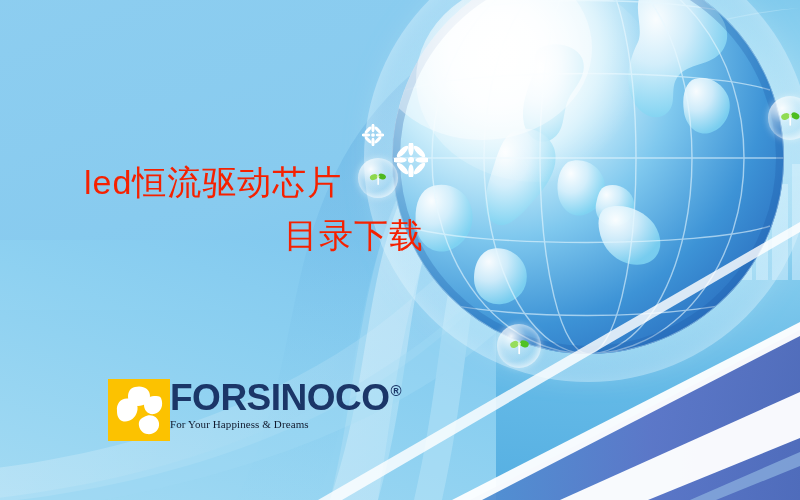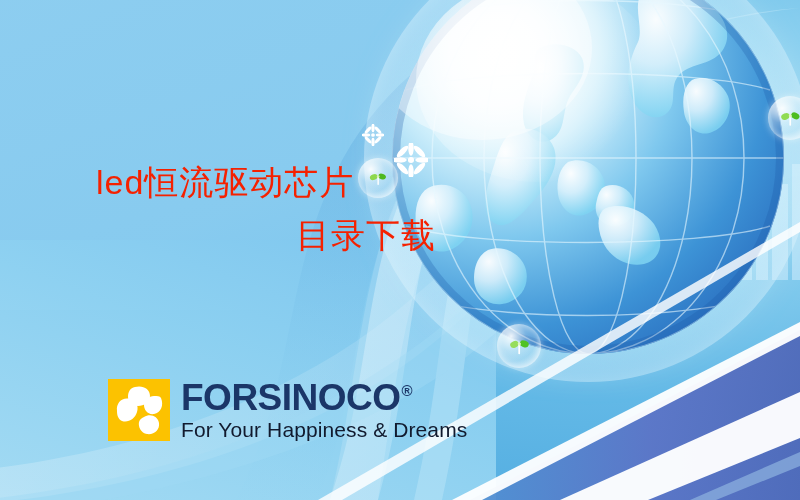--- a/index.html
+++ b/index.html
@@ -91,29 +91,28 @@
 
   
   .headline {
     position:absolute; left:84px; top:160px;
     width:340px;
     color:#f52100;
     font-size:34px;
     line-height:1.32;
     letter-spacing:1px;
     font-family:"Liberation Sans", sans-serif;
-    margin-left:12px;
   }
   .headline .l1 { display:block; white-space:nowrap; }
   .headline .l2 { display:block; white-space:nowrap; padding-left:16px; margin-top:8px;text-align:right; }
 
   
   .logo {
     position:absolute; left:68px; top:379px;
-    display:flex; align-items:flex-start; gap:11px;padding-left:40px;
+    display:flex; align-items:flex-start; padding-left:40px;
   }
   .logo-mark {
     width:62px; height:62px;
     background:#fcc200;
     display:block; flex:none;
     position:relative;
   }
   .logo-mark svg { width:100%; height:100%; display:block; }
   .logo-text { display:flex; flex-direction:column; justify-content:center; }
   .logo-name {
@@ -121,24 +120,24 @@
     color:#1b3668;
     font-size:37px;
     font-weight:bold;
     letter-spacing:-0.5px;
     line-height:1.02;
     font-family:"Liberation Sans", sans-serif;
   }
   .logo-reg { font-size:15px; line-height:1; margin-top:4px; margin-left:1px; }
   .logo-tagline {
     color:#111a2e;
-    font-size:21px;
+    font-size:11px;
     letter-spacing:.1px;
     margin-top:1px;
-    font-family:Liberation Sans, sans-serif;
+    font-family:Liberation Serif, serif;
   }
 </style>
 </head>
 <body>
 
 <div id="banner">
 
   <div class="bg-base"></div>
   <div class="bg-topleft"></div>
   <div class="bg-bottomleft"></div>

